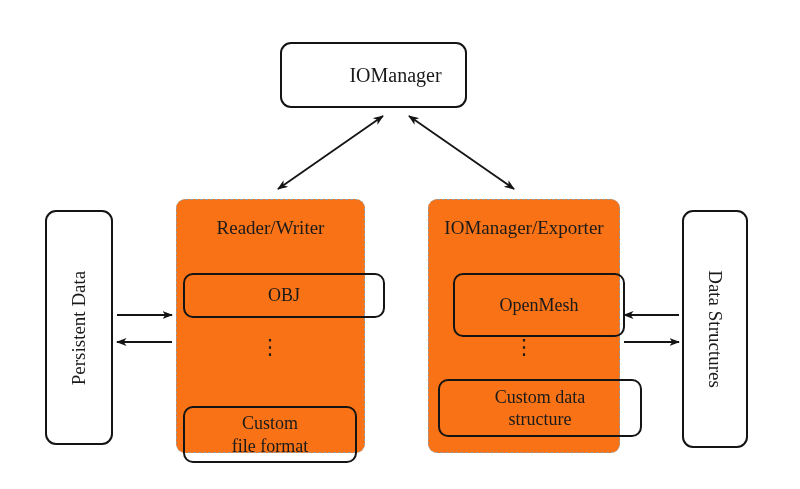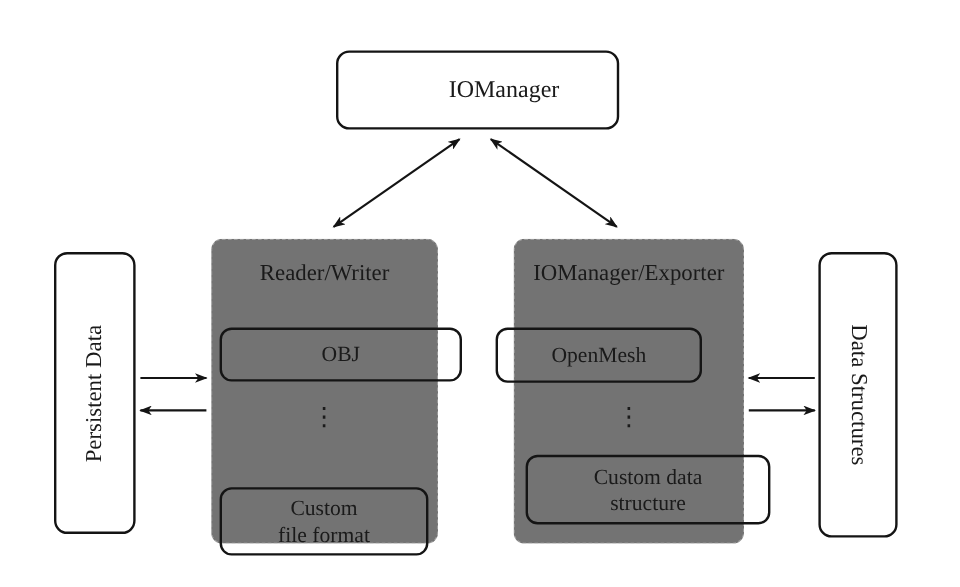--- a/index.html
+++ b/index.html
@@ -19,27 +19,27 @@
   
   .node {
     border: 2.5px solid #141414;
     border-radius: 11px;
     background: #ffffff;
     display: flex;
     align-items: center;
     justify-content: center;
     color: #1a1a1a;
   }
-  #iomanager { left: 280px; top: 42px; width: 236px; height: 66px; font-size: 20px; padding-left: 44px; }
+  #iomanager { left: 280px; top: 42px; width: 187px; height: 66px; font-size: 20px; padding-left: 44px; }
 
   
   .panel {
     border: 1.6px dashed #9a9a9a;
     border-radius: 9px;
-    background: #737373;
+    background: #f97316;
   }
   #panel-left  { left: 176px; top: 199px; width: 189px; height: 254px; }
   #panel-right { left: 428px; top: 199px; width: 192px; height: 254px; }
 
   .panel-title {
     position: absolute;
     left: 0; right: 0;
     top: 17px;
     text-align: center;
     font-size: 19px;
@@ -55,21 +55,21 @@
     align-items: center;
     justify-content: center;
     text-align: center;
     font-size: 18px;
     color: #1a1a1a;
     white-space: pre-line;
     line-height: 1.25;
   }
   #item-obj        { left: 183px; top: 273px; width: 202px; height: 45px; }
   #item-customfile { left: 183px; top: 379px; width: 174px; height: 57px; margin-top: 27px; }
-  #item-openmesh   { left: 413px; top: 273px; width: 172px; height: 46px; }
+  #item-openmesh   { left: 453px; top: 273px; width: 172px; height: 64px; }
   #item-customdata { left: 438px; top: 379px; width: 204px; height: 58px; }
 
   .dots {
     position: absolute;
     text-align: center;
     font-size: 21px;
     color: #1a1a1a;
     line-height: 1;
   }
   #dots-left  { left: 183px; top: 337px; width: 174px; }

